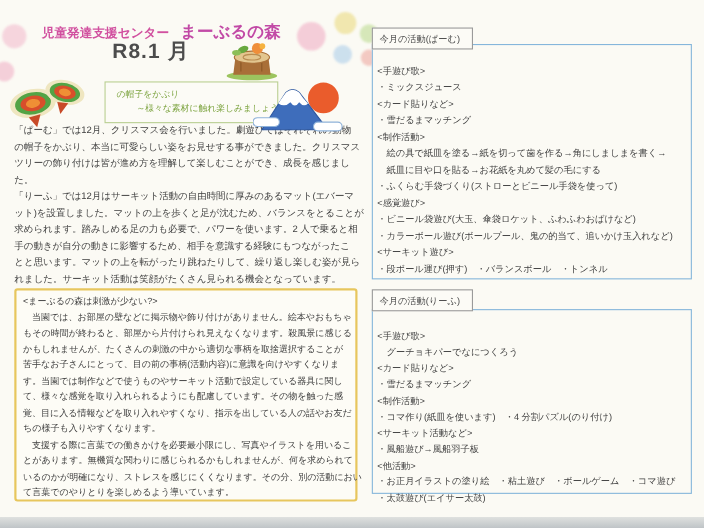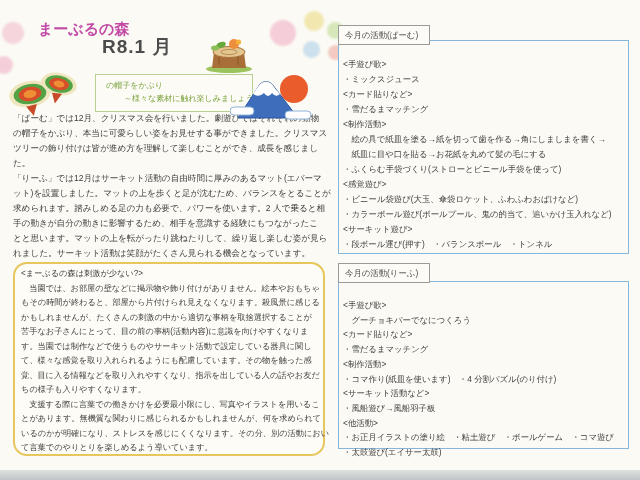--- a/index.html
+++ b/index.html
@@ -34,21 +34,21 @@
   .tops{position:absolute; left:4px; top:60px; z-index:3;}
   .stump{position:absolute; left:204px; top:38px;}
   .fuji{position:absolute; left:230px; top:72px; z-index:3;}
   
   .palm-text{position:absolute; left:13px; top:111px; width:314px;}
   .leaf-text{position:absolute; left:13px; top:171px; width:314px;}
   .palm-text div,.leaf-text div{font-size:8.6px; line-height:15px; white-space:pre; color:#3e3e3e;}
   
   .yellowbox{
     position:absolute; left:13px; top:262px; width:312px; height:194px;
-    border:2px solid #e7c65d; border-radius:14px; box-sizing:border-box;
+    border:2px solid #e7c65d; border-radius:3px; box-sizing:border-box;
     padding:3px 5px 0 6px; background:#fdfcf6;
   }
   .yellowbox div{font-size:8.2px; line-height:14.5px; white-space:pre; color:#3e3e3e;}
   
   .bluebox{
     position:absolute; left:338px; width:291px;
     border:1.5px solid #85b6db; box-sizing:border-box;
     padding:16px 0 0 4px; background:#fbfaf4;
   }
   .box1{top:40px; height:214px;}
@@ -75,20 +75,21 @@
 
   <div class="circle c1"></div>
   <div class="circle c2"></div>
   <div class="circle c3"></div>
   <div class="circle c4"></div>
   <div class="circle c5"></div>
   <div class="circle c6"></div>
   <div class="circle c7"></div>
 
   <div class="titlebar">
+    <span class="org">児童発達支援センター</span>
     <span class="orgname">まーぶるの森</span>
   </div>
   <div class="date">R8.1 月</div>
 
   <svg class="tops" width="78" height="58" viewBox="0 0 78 58">
     <g transform="rotate(-10 26 34)">
       <ellipse cx="26" cy="34" rx="21" ry="13" fill="#efe6c0"></ellipse>
       <ellipse cx="26" cy="34" rx="16.5" ry="10" fill="#53a345"></ellipse>
       <ellipse cx="26" cy="34" rx="11.5" ry="7" fill="#d84e2b"></ellipse>
       <ellipse cx="26" cy="34" rx="6.5" ry="4" fill="#ef8f35"></ellipse>

